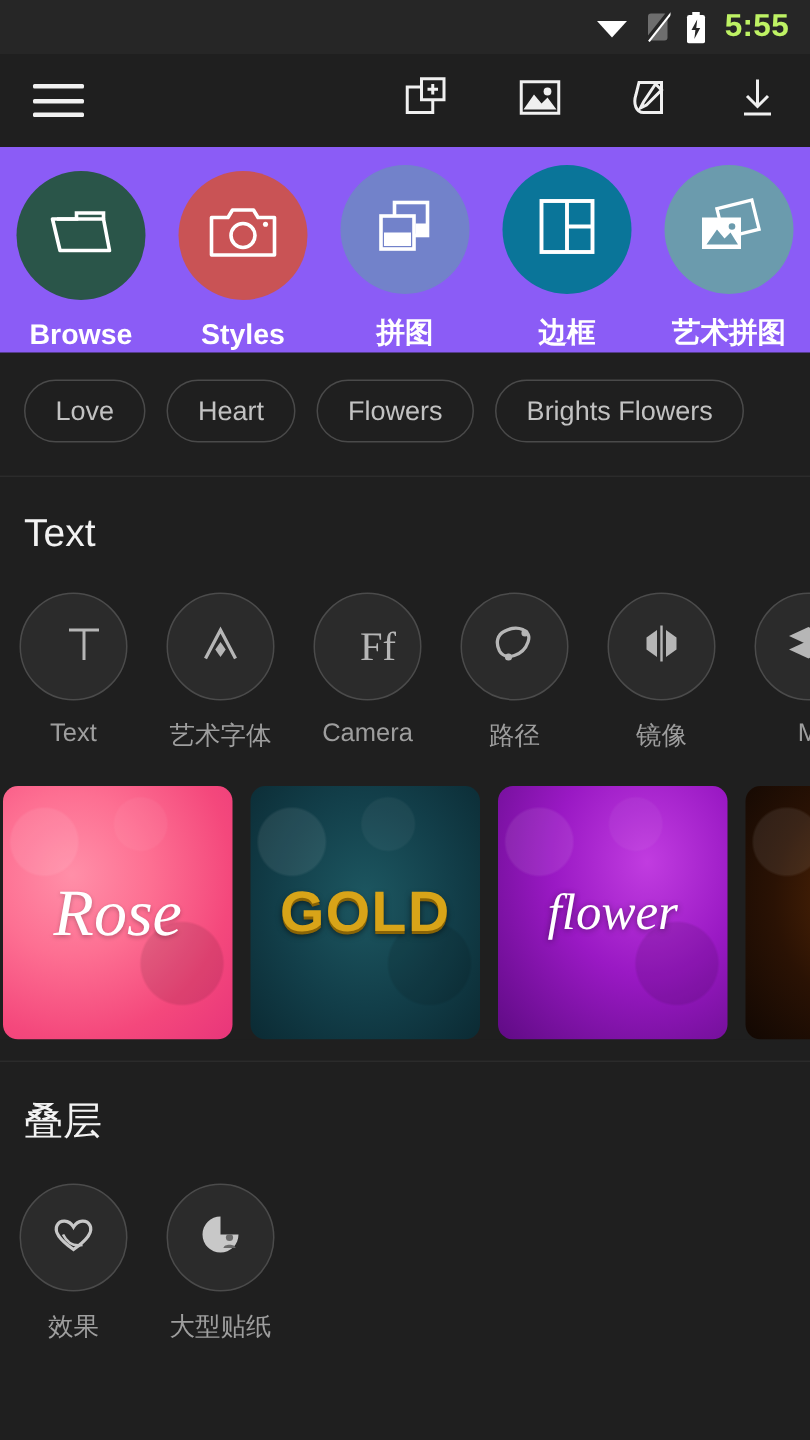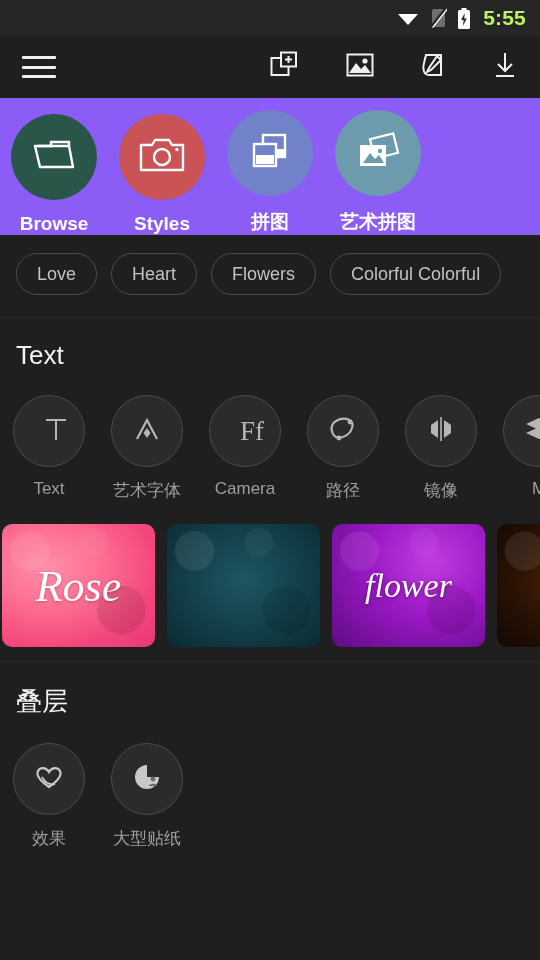--- a/index.html
+++ b/index.html
@@ -98,21 +98,21 @@
     margin-top: 12px; font-size: 17px; color: #9e9e9e; white-space: nowrap;
   }
   .tool-glyph { color: #b6b6b6; font-size: 28px; line-height: 1; margin-left: 14px; }
 
   
   .thumb-row {
     display: flex; gap: 12px; padding: 22px 0 0 2px;
     overflow: hidden;
   }
   .thumb {
-    width: 153px; height: 123px; flex: 0 0 153px;
+    width: 153px; height: 169px; flex: 0 0 153px;
     border-radius: 10px; overflow: hidden; position: relative;
     cursor: pointer;
   }
   .thumb-label {
     position: absolute; left: 0; right: 0; top: 50%;
     transform: translateY(-50%);
     text-align: center;
   }
 
   .t-rose { background: radial-gradient(ellipse at 30% 35%, #ff8fa8 0%, #fd6f92 35%, #f4487c 70%, #e8357a 100%); }
@@ -245,41 +245,53 @@
           <rect x="14" y="4" width="22" height="22" fill="none" stroke="#fff" stroke-width="2.4"></rect>
           <rect x="28" y="18" width="8" height="8" fill="#fff"></rect>
           <rect x="5" y="13" width="22" height="22" fill="#7282ca" stroke="#fff" stroke-width="2.4"></rect>
           <rect x="7" y="24" width="18" height="9" fill="#fff"></rect>
         </svg>
       </span>
     </div>
     <div class="cat-label">拼图</div>
   </div>
 
+  <div class="cat-item">
+    <div class="cat-circle" style="background:#0a7599">
+      <span>
+        <svg width="40" height="40" viewBox="0 0 40 40">
+          <rect x="3" y="3" width="34" height="34" fill="none" stroke="#fff" stroke-width="2.6"></rect>
+          <line x1="20" y1="3" x2="20" y2="37" stroke="#fff" stroke-width="2.6"></line>
+          <line x1="20" y1="20" x2="37" y2="20" stroke="#fff" stroke-width="2.6"></line>
+        </svg>
+      </span>
+    </div>
+    <div class="cat-label">边框</div>
+  </div>
 
   <div class="cat-item">
     <div class="cat-circle" style="background:#6b9bad">
       <span>
         <svg width="44" height="40" viewBox="0 0 44 40">
           <rect x="16" y="5" width="24" height="20" fill="none" stroke="#fff" stroke-width="2.2" transform="rotate(-14 28 15)"></rect>
           <rect x="4" y="14" width="26" height="21" fill="#fff"></rect>
           <path d="M7 32 L14 22 L19 28 L23 24 L28 32 Z" fill="#6b9bad"></path>
           <circle cx="24" cy="20" r="2.2" fill="#6b9bad"></circle>
         </svg>
       </span>
     </div>
     <div class="cat-label">艺术拼图</div>
   </div>
 </div>
 
 <div class="chip-row">
   <div class="chip">Love</div>
   <div class="chip">Heart</div>
   <div class="chip">Flowers</div>
-  <div class="chip">Colorful Colorful</div>
+  <div class="chip">Brights Flowers</div>
 </div>
 
 <div class="divider"></div>
 
 <div class="section-title">Text</div>
 
 <div class="tool-row">
 
   <div class="tool-item">
     <div class="tool-circle">
@@ -353,20 +365,21 @@
 
 <div class="thumb-row">
 
   <div class="thumb t-rose">
     <div class="thumb-tex"></div>
     <div class="thumb-label">Rose</div>
   </div>
 
   <div class="thumb t-gold">
     <div class="thumb-tex"></div>
+    <div class="thumb-label">GOLD</div>
   </div>
 
   <div class="thumb t-flower">
     <div class="thumb-tex"></div>
     <div class="thumb-label">flower</div>
   </div>
 
   <div class="thumb t-fire">
     <div class="thumb-tex"></div>
     <div class="thumb-label"></div>

